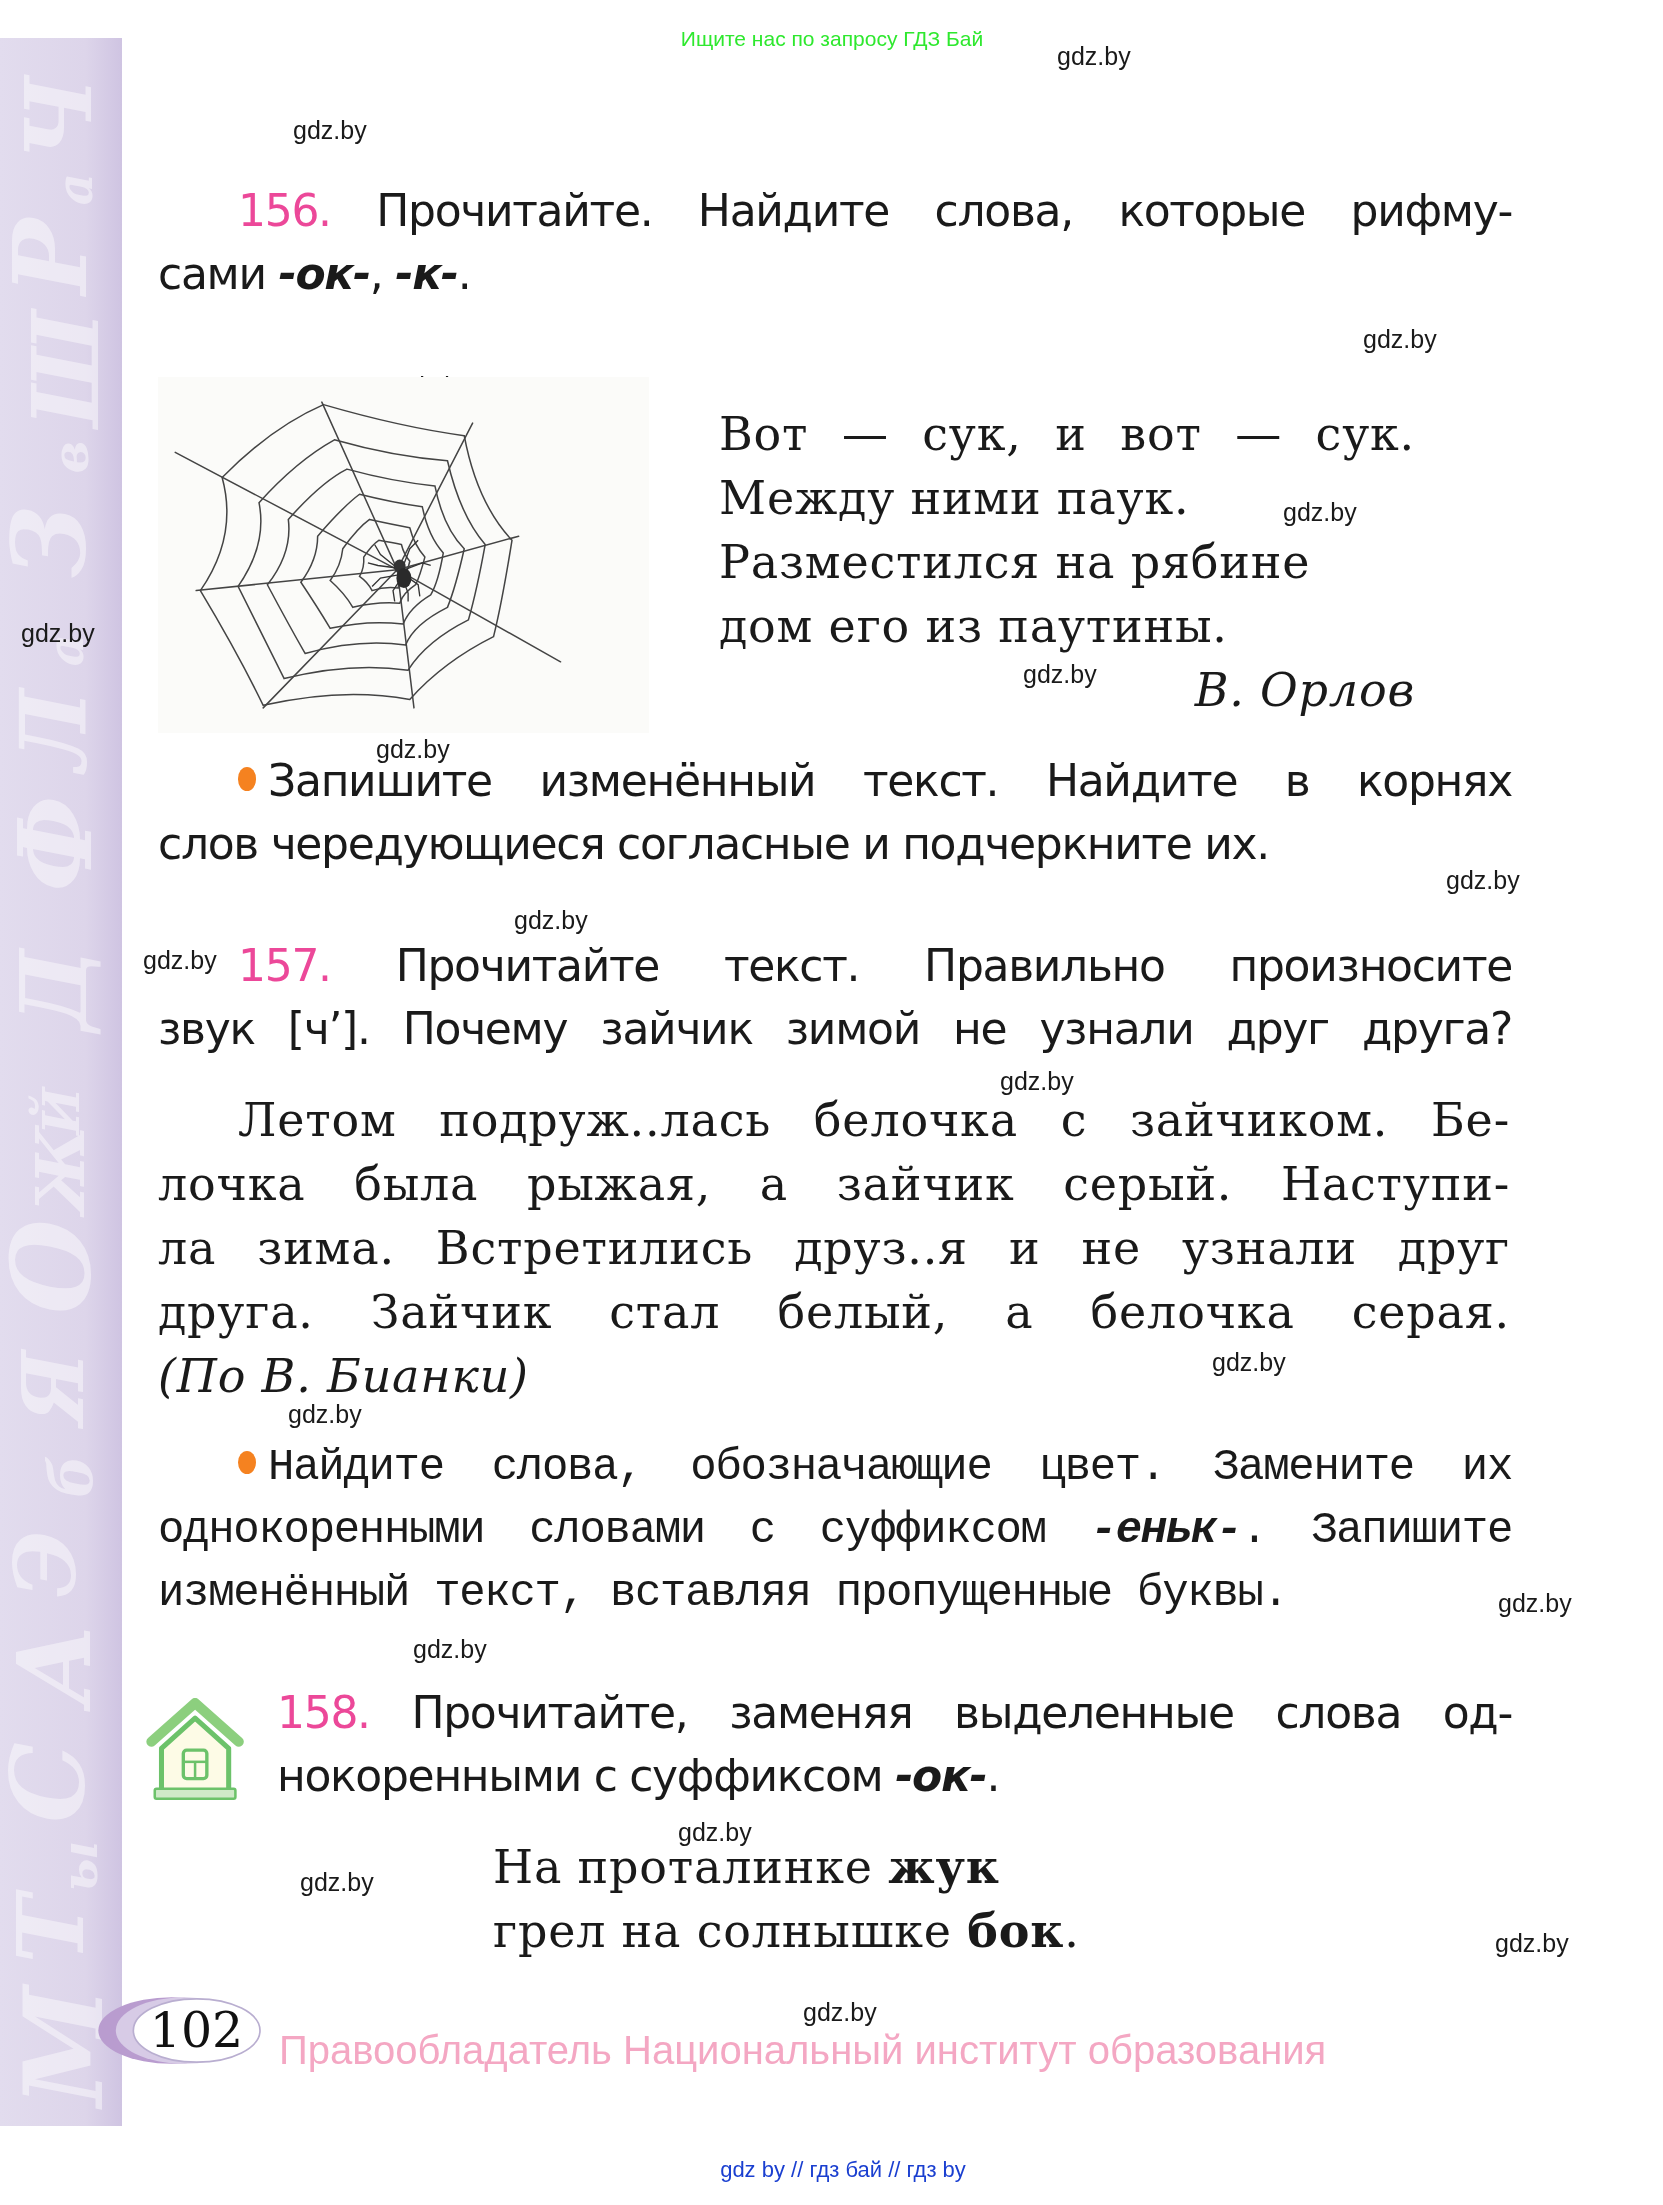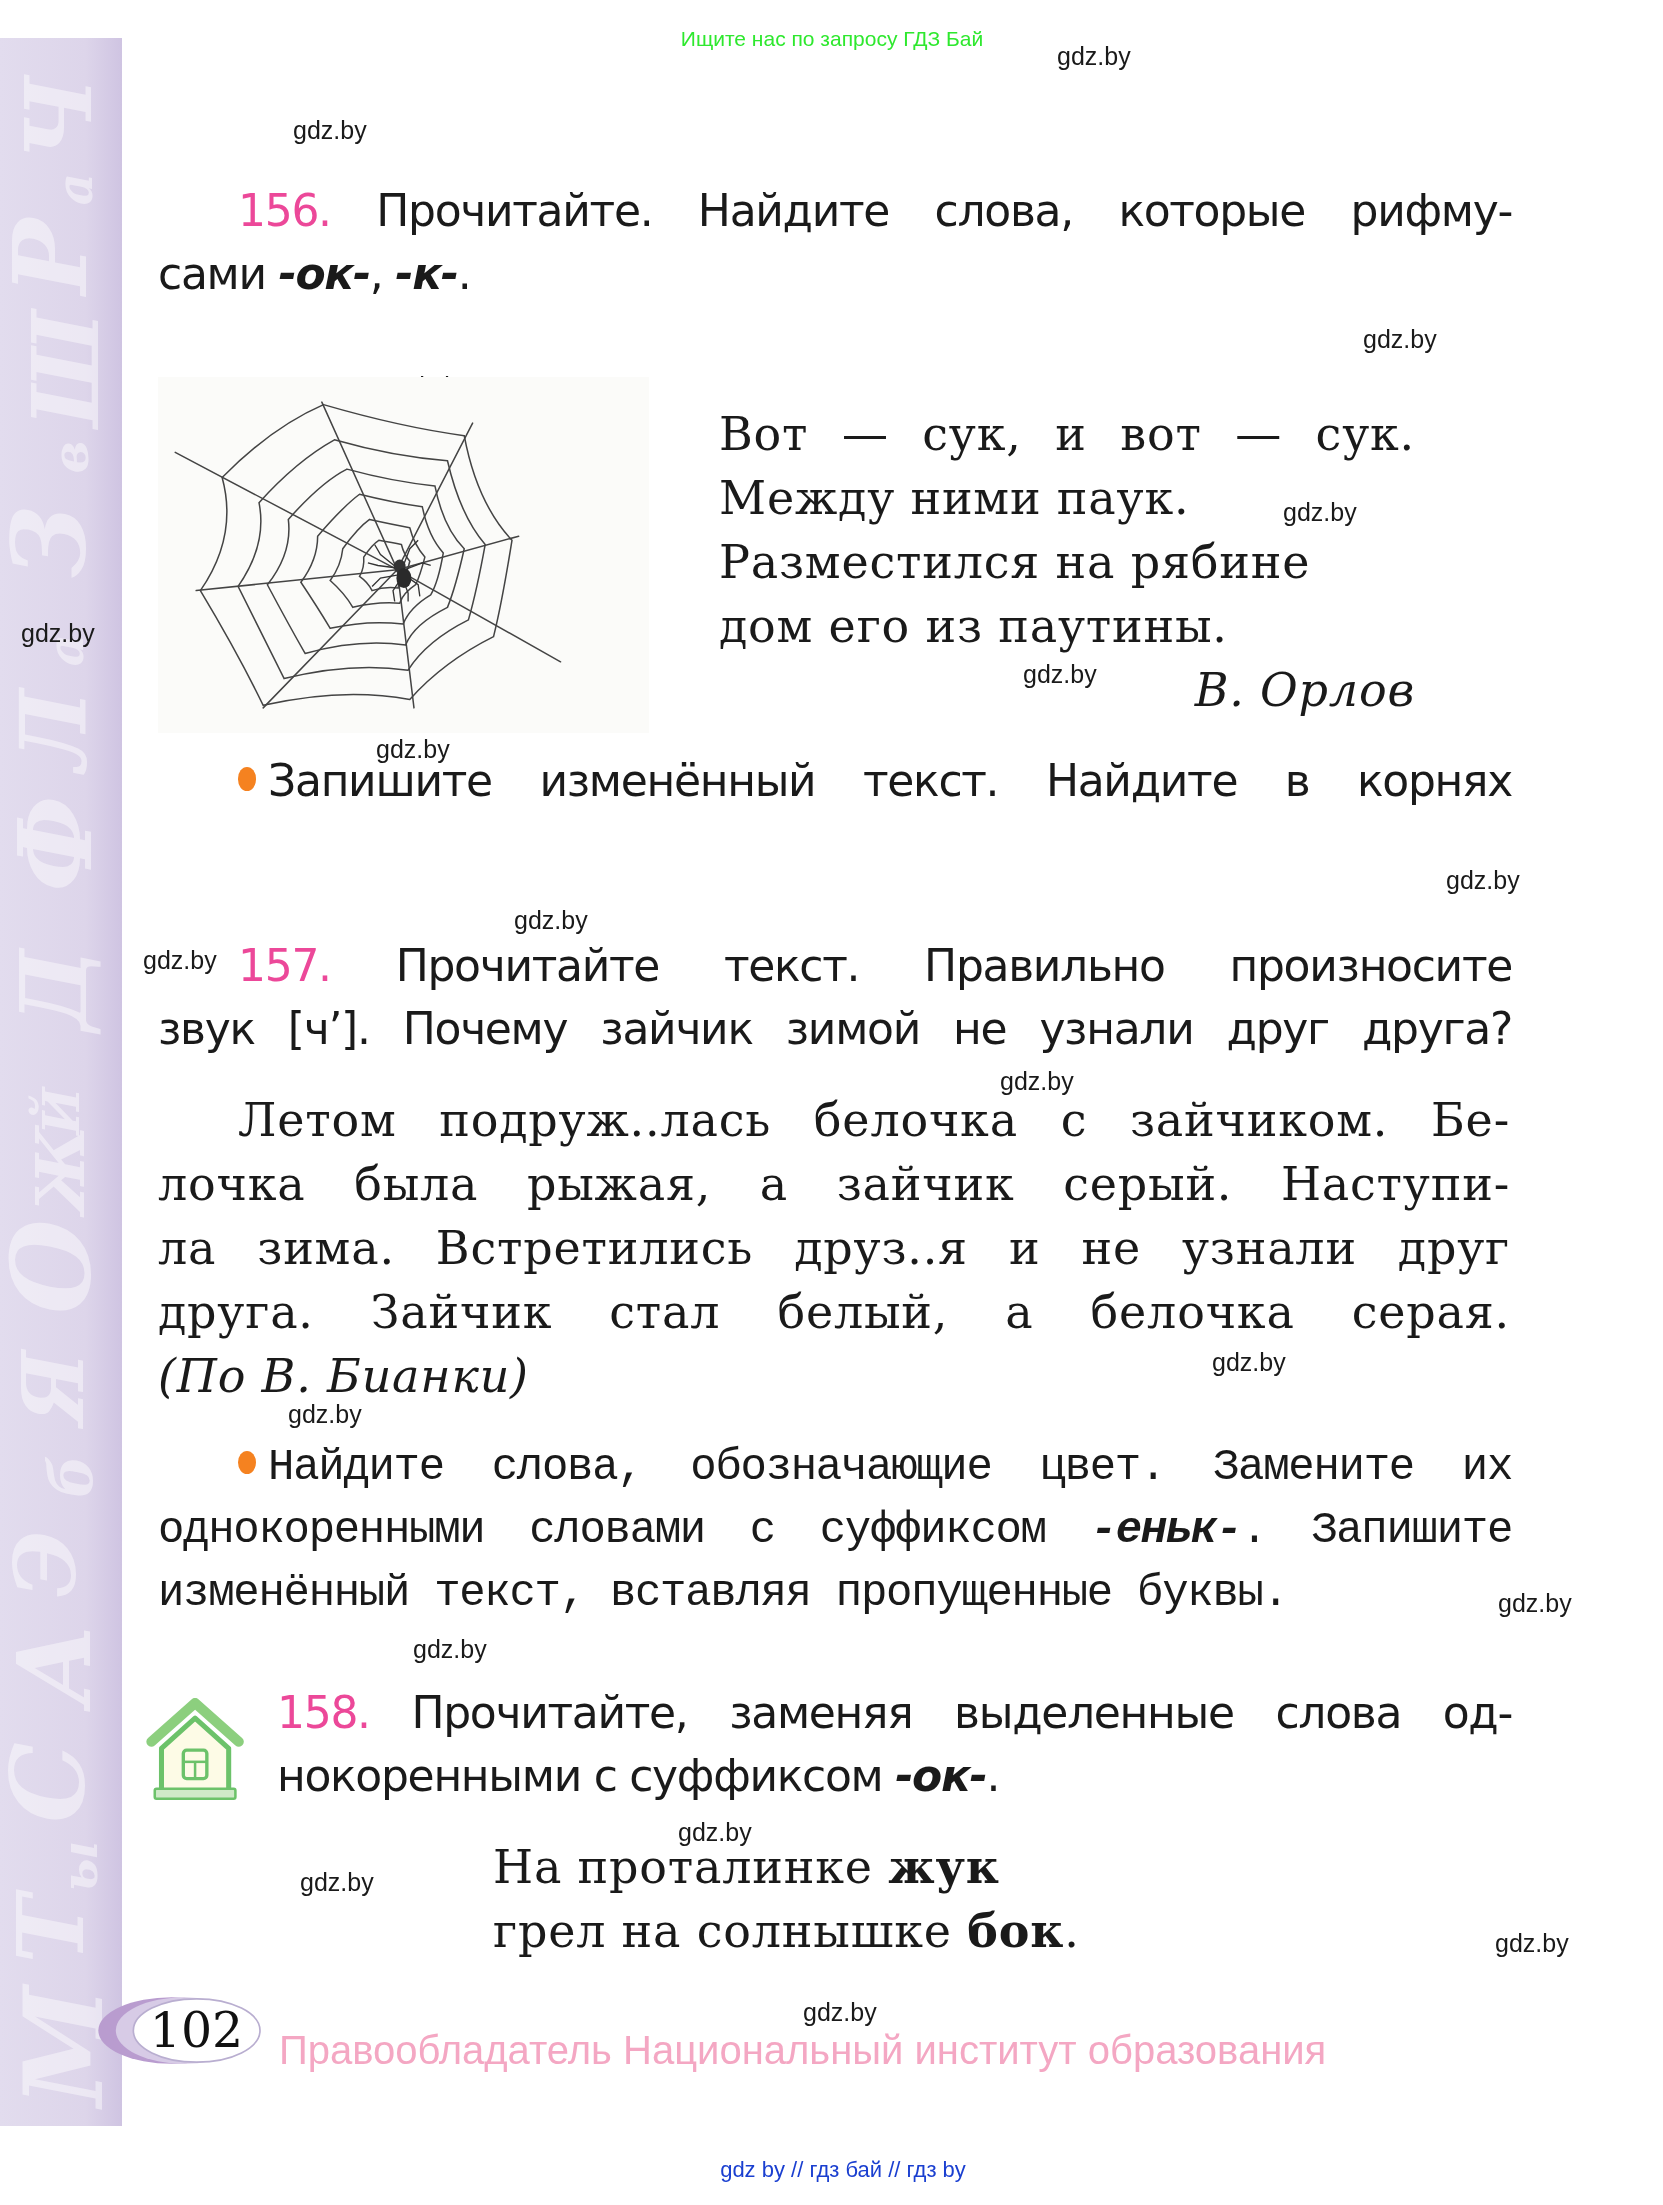--- a/index.html
+++ b/index.html
@@ -166,20 +166,21 @@
 <div class="serif" style="left:719px;top:402px;width:696px;">
   <div class="poem-line justified">Вот — сук, и вот — сук.</div>
   <div class="poem-line">Между ними паук.</div>
   <div class="poem-line">Разместился на рябине</div>
   <div class="poem-line">дом его из паутины.</div>
   <div class="serif-it" style="text-align:right;">В. Орлов</div>
 </div>
 
 <div class="task" style="top:749px;">
   <div class="justified" style="padding-left:80px;"><span class="bullet"></span><span>Запишите изменённый текст. Найдите в корнях</span></div>
+  <div><span>слов чередующиеся согласные и подчеркните их.</span></div>
 </div>
 
 <div class="task" style="top:934px;">
   <div class="justified" style="padding-left:80px;"><span class="num">157.</span> <span>Прочитайте текст. Правильно произносите</span></div>
   <div class="justified"><span>звук [ч’]. Почему зайчик зимой не узнали друг друга?</span></div>
 </div>
 
 <div class="serif" style="left:158px;top:1088px;width:1352px;">
   <div class="justified" style="padding-left:80px;">Летом подруж..лась белочка с зайчиком. Бе-</div>
   <div class="justified">лочка была рыжая, а зайчик серый. Наступи-</div>

